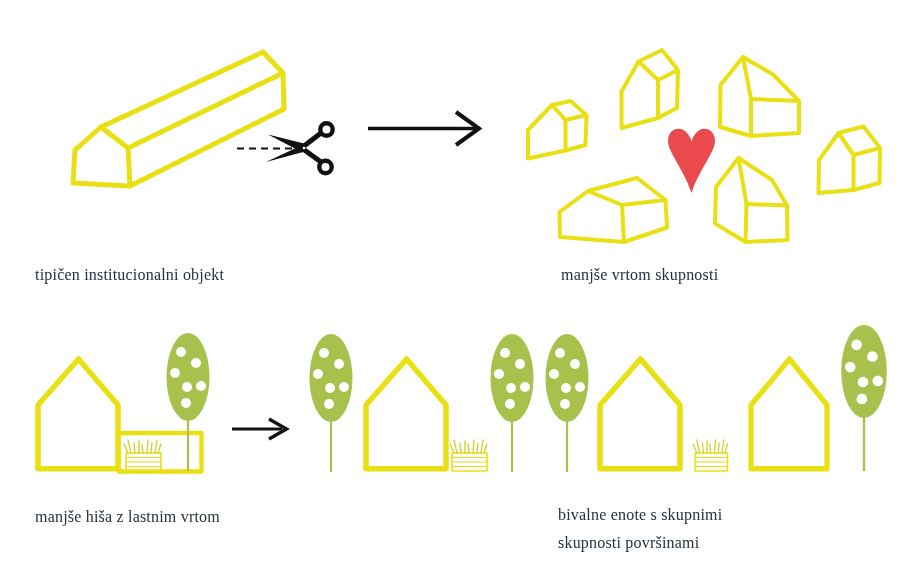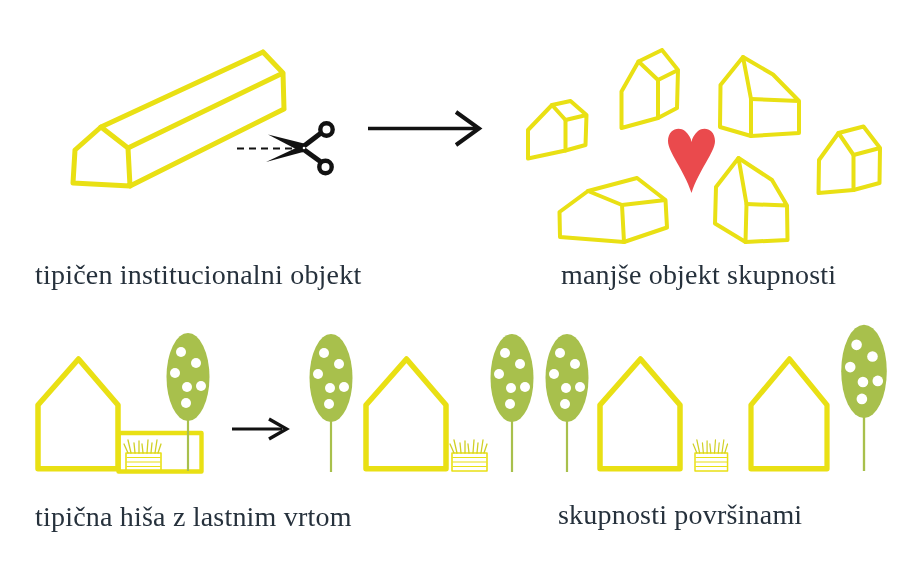--- a/index.html
+++ b/index.html
@@ -7,21 +7,21 @@
     position:relative;
     width:900px;height:566px;
     background:#ffffff;
     overflow:hidden;
     font-family:"Liberation Serif","DejaVu Serif",serif;
   }
   .art{position:absolute;left:0;top:0;}
   .caption{
     position:absolute;
     color:var(--c-ink,#26313c);
-    font-size:28px;
+    font-size:16px;
     line-height:28px;
     letter-spacing:0.2px;
     white-space:nowrap;
   }
   
   .ys{fill:none;stroke:var(--c-yellow,#e9e014);stroke-linejoin:round;stroke-linecap:round;}
   .blk{stroke:var(--c-black,#121212);fill:none;}
   .blkf{fill:var(--c-black,#121212);stroke:none;}
   .redf{fill:var(--c-red,#ea4a4d);stroke:none;}
   .olivef{fill:var(--c-olive,#a8c04c);stroke:none;}
@@ -161,21 +161,22 @@
     <g>
       <use href="#house-front-sym" transform="translate(789,471.5) scale(0.95,1)"></use>
     </g>
     <g>
       <use href="#tree-sym" transform="translate(864,471) scale(1.06)"></use>
     </g>
   </svg>
 
   <div class="caption" style="left:35px;top:261px;">tipičen institucionalni objekt</div>
 
-  <div class="caption" style="left:561px;top:261px;">manjše objekt skupnosti</div>
+  <div class="caption" style="left:561px;top:261px;">manjše vrtom skupnosti</div>
 
-  <div class="caption" style="left:35px;top:503px;">tipična hiša z lastnim vrtom</div>
+  <div class="caption" style="left:35px;top:503px;">manjše hiša z lastnim vrtom</div>
 
   <div class="caption" style="left:558px;top:501px;">
+    <div>bivalne enote s skupnimi</div>
     <div>skupnosti površinami</div>
   </div>
 
 </div>
 
 </body></html>

